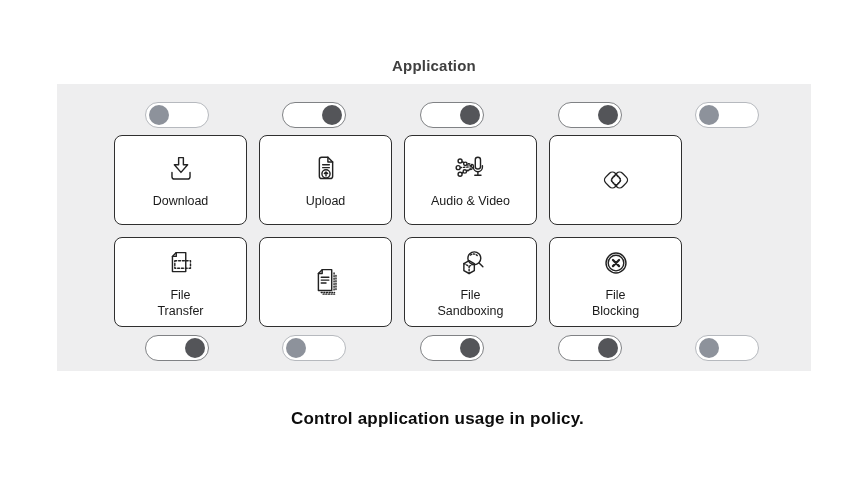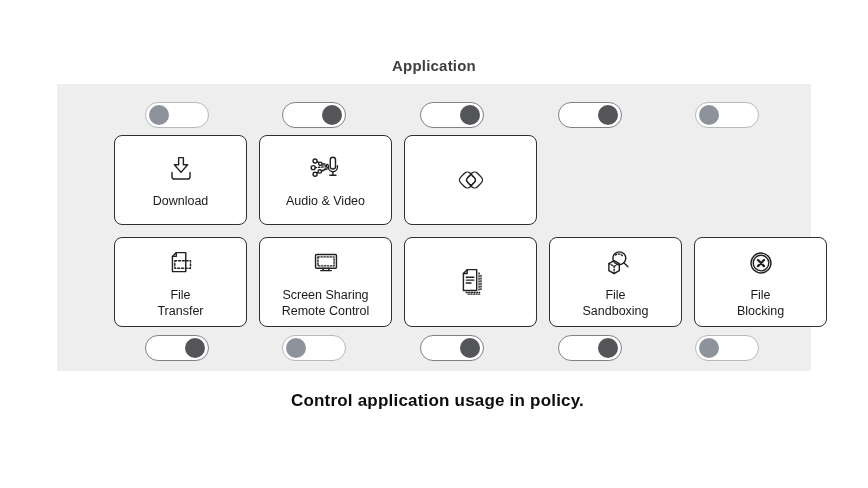--- a/index.html
+++ b/index.html
@@ -30,21 +30,21 @@
     width:133px; height:90px; background:#ffffff;
     border:1px solid #2f2f2f; border-radius:8px;
     display:flex; flex-direction:column; align-items:center; justify-content:center;
     gap:5px; padding:4px 6px;
   }
   .card svg { flex:0 0 auto; }
   .card .label {
     font-size:12.5px; line-height:1.25; color:#1a1a1a; text-align:center;
     white-space:pre-line;
   }
-  .caption { text-align:center; margin-top:20px; font-size:17px; font-weight:bold; color:#0c0c0c; letter-spacing:.2px;padding-left:7px; }
+  .caption { text-align:center; margin-top:38px; font-size:17px; font-weight:bold; color:#0c0c0c; letter-spacing:.2px;padding-left:7px; }
   .ic { stroke:#222; fill:none; stroke-width:1.5; stroke-linejoin:round; stroke-linecap:round; }
 </style>
 </head>
 <body>
 
 <div class="page-title">Application</div>
 
 <div class="panel">
 
   <div class="grid-row toggles-top">
@@ -71,20 +71,32 @@
         <g class="ic">
           <path d="M17.5 7 h5 v7.5 h4.5 L20 22.5 l-7 -8 h4.5 z"></path>
           <path d="M10.5 22.5 v4.5 a2.5 2.5 0 0 0 2.5 2.5 h14 a2.5 2.5 0 0 0 2.5 -2.5 v-4.5"></path>
         </g>
       </svg>
       <div class="label">Download</div>
     </div>
     <div class="card">
       <svg width="38" height="38" viewBox="0 0 40 40">
         <g class="ic">
+          <path d="M13 9 a2.5 2.5 0 0 1 2.5 -2.5 h6.5 l5 5 v15 a2.5 2.5 0 0 1 -2.5 2.5 h-9 a2.5 2.5 0 0 1 -2.5 -2.5 z"></path>
+          <path d="M22 6.5 v5 h5"></path>
+          <path d="M16.5 14.5 h7 M16.5 17.5 h7"></path>
+          <circle cx="20" cy="24" r="4.3" fill="#fff"></circle>
+          <path d="M20 26.2 v-4.2 M18.3 23.7 l1.7 -1.7 1.7 1.7"></path>
+        </g>
+      </svg>
+      <div class="label">Upload</div>
+    </div>
+    <div class="card">
+      <svg width="38" height="38" viewBox="0 0 40 40">
+        <g class="ic">
           <path stroke-dasharray="1.5 2" d="M10.5 11.5 L22 14.5 M8.5 17.5 L22 16.5 M10 23.5 L22 18.5 M15.5 14.5 L22 16 M15 21 L22 17.5"></path>
           <circle cx="8.5" cy="10.5" r="2.1" fill="#fff"></circle>
           <circle cx="6.5" cy="17.5" r="2.1" fill="#fff"></circle>
           <circle cx="8.5" cy="24.5" r="2.1" fill="#fff"></circle>
           <circle cx="14" cy="13.5" r="1.8" fill="#fff"></circle>
           <circle cx="13.5" cy="21.5" r="1.8" fill="#fff"></circle>
           <rect x="24.5" y="6.5" width="5.5" height="12.5" rx="2.75"></rect>
           <path d="M22.5 15.5 v1.5 a4.75 4.75 0 0 0 9.5 0 v-1.5"></path>
           <path d="M27.25 21.7 v3.8 M24 25.5 h6.5"></path>
         </g>
@@ -106,31 +118,20 @@
     <div class="card">
       <svg width="38" height="38" viewBox="0 0 40 40">
         <g class="ic">
           <path d="M15 8 l-4 4 v16 h14 V8 z"></path>
           <path d="M15 8 v4 h-4"></path>
           <rect x="13.5" y="16.5" width="16.5" height="8" stroke-dasharray="2 2"></rect>
         </g>
       </svg>
       <div class="label">File
 Transfer</div>
-    </div>
-    <div class="card">
-      <svg width="38" height="38" viewBox="0 0 40 40">
-        <g class="ic">
-          <rect x="9" y="10" width="22" height="14.5" rx="1"></rect>
-          <rect x="11.5" y="12.5" width="17" height="9.5" stroke-dasharray="1.4 1.8"></rect>
-          <path d="M17.5 24.5 l-1 2.5 h7 l-1 -2.5 M14.5 27 h11"></path>
-        </g>
-      </svg>
-      <div class="label">Screen Sharing
-Remote Control</div>
     </div>
     <div class="card">
       <svg width="38" height="38" viewBox="0 0 40 40">
         <g class="ic">
           <path d="M16 7 l-4 4 v18 h14 V7 z"></path>
           <path d="M16 7 v4 h-4"></path>
           <path d="M15 15 h8 M15 18 h8 M15 21 h5"></path>
           <path stroke-dasharray="1 1.8" d="M28.5 10.5 v19 M30.5 13 v16.5 M15 31 h14 M17 32.8 h12"></path>
         </g>
       </svg>

